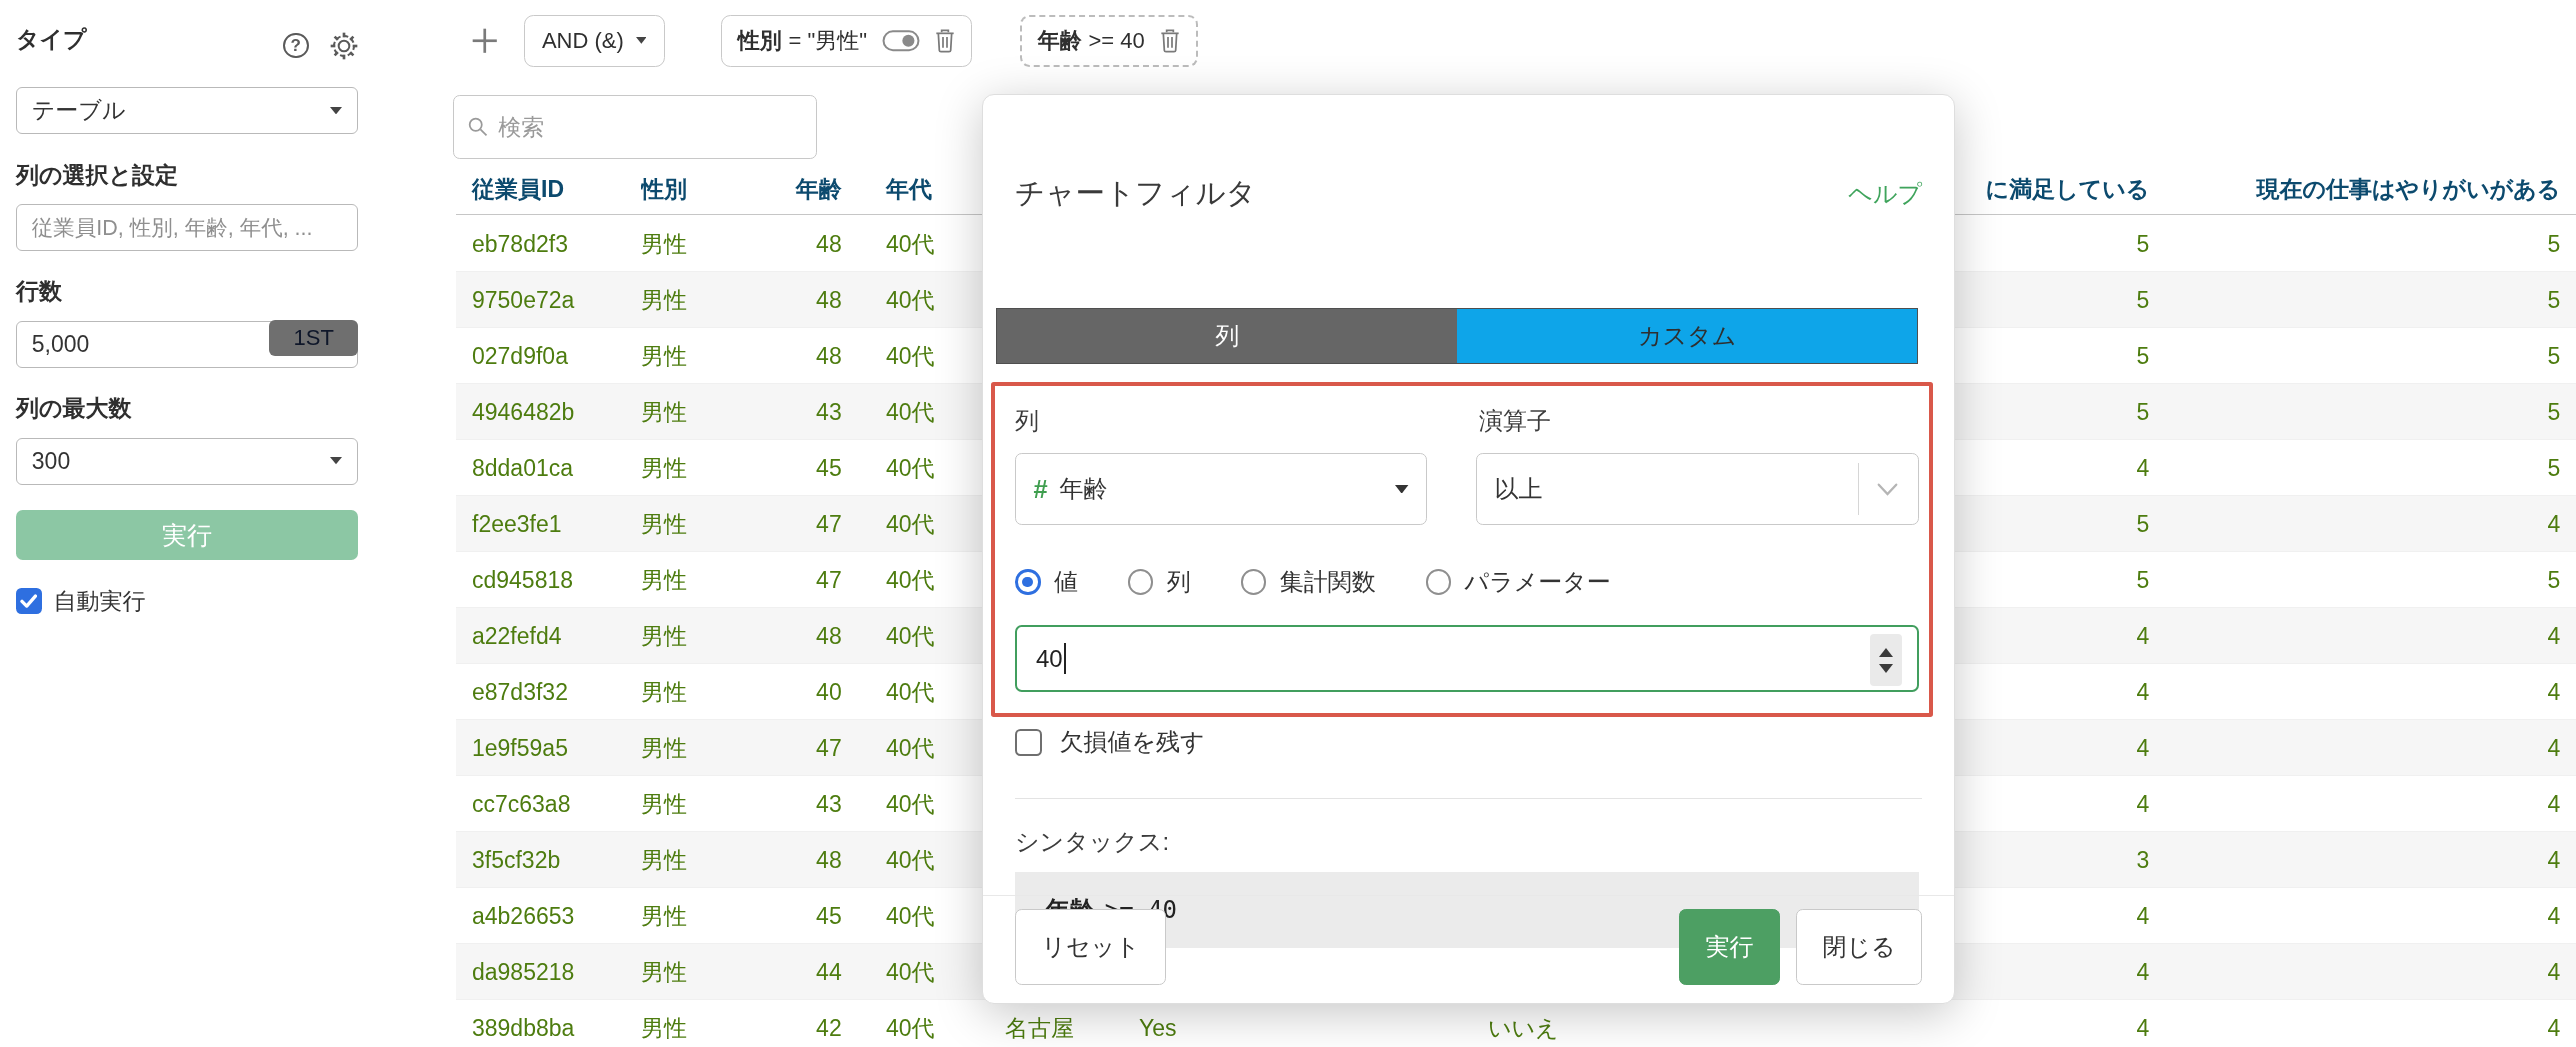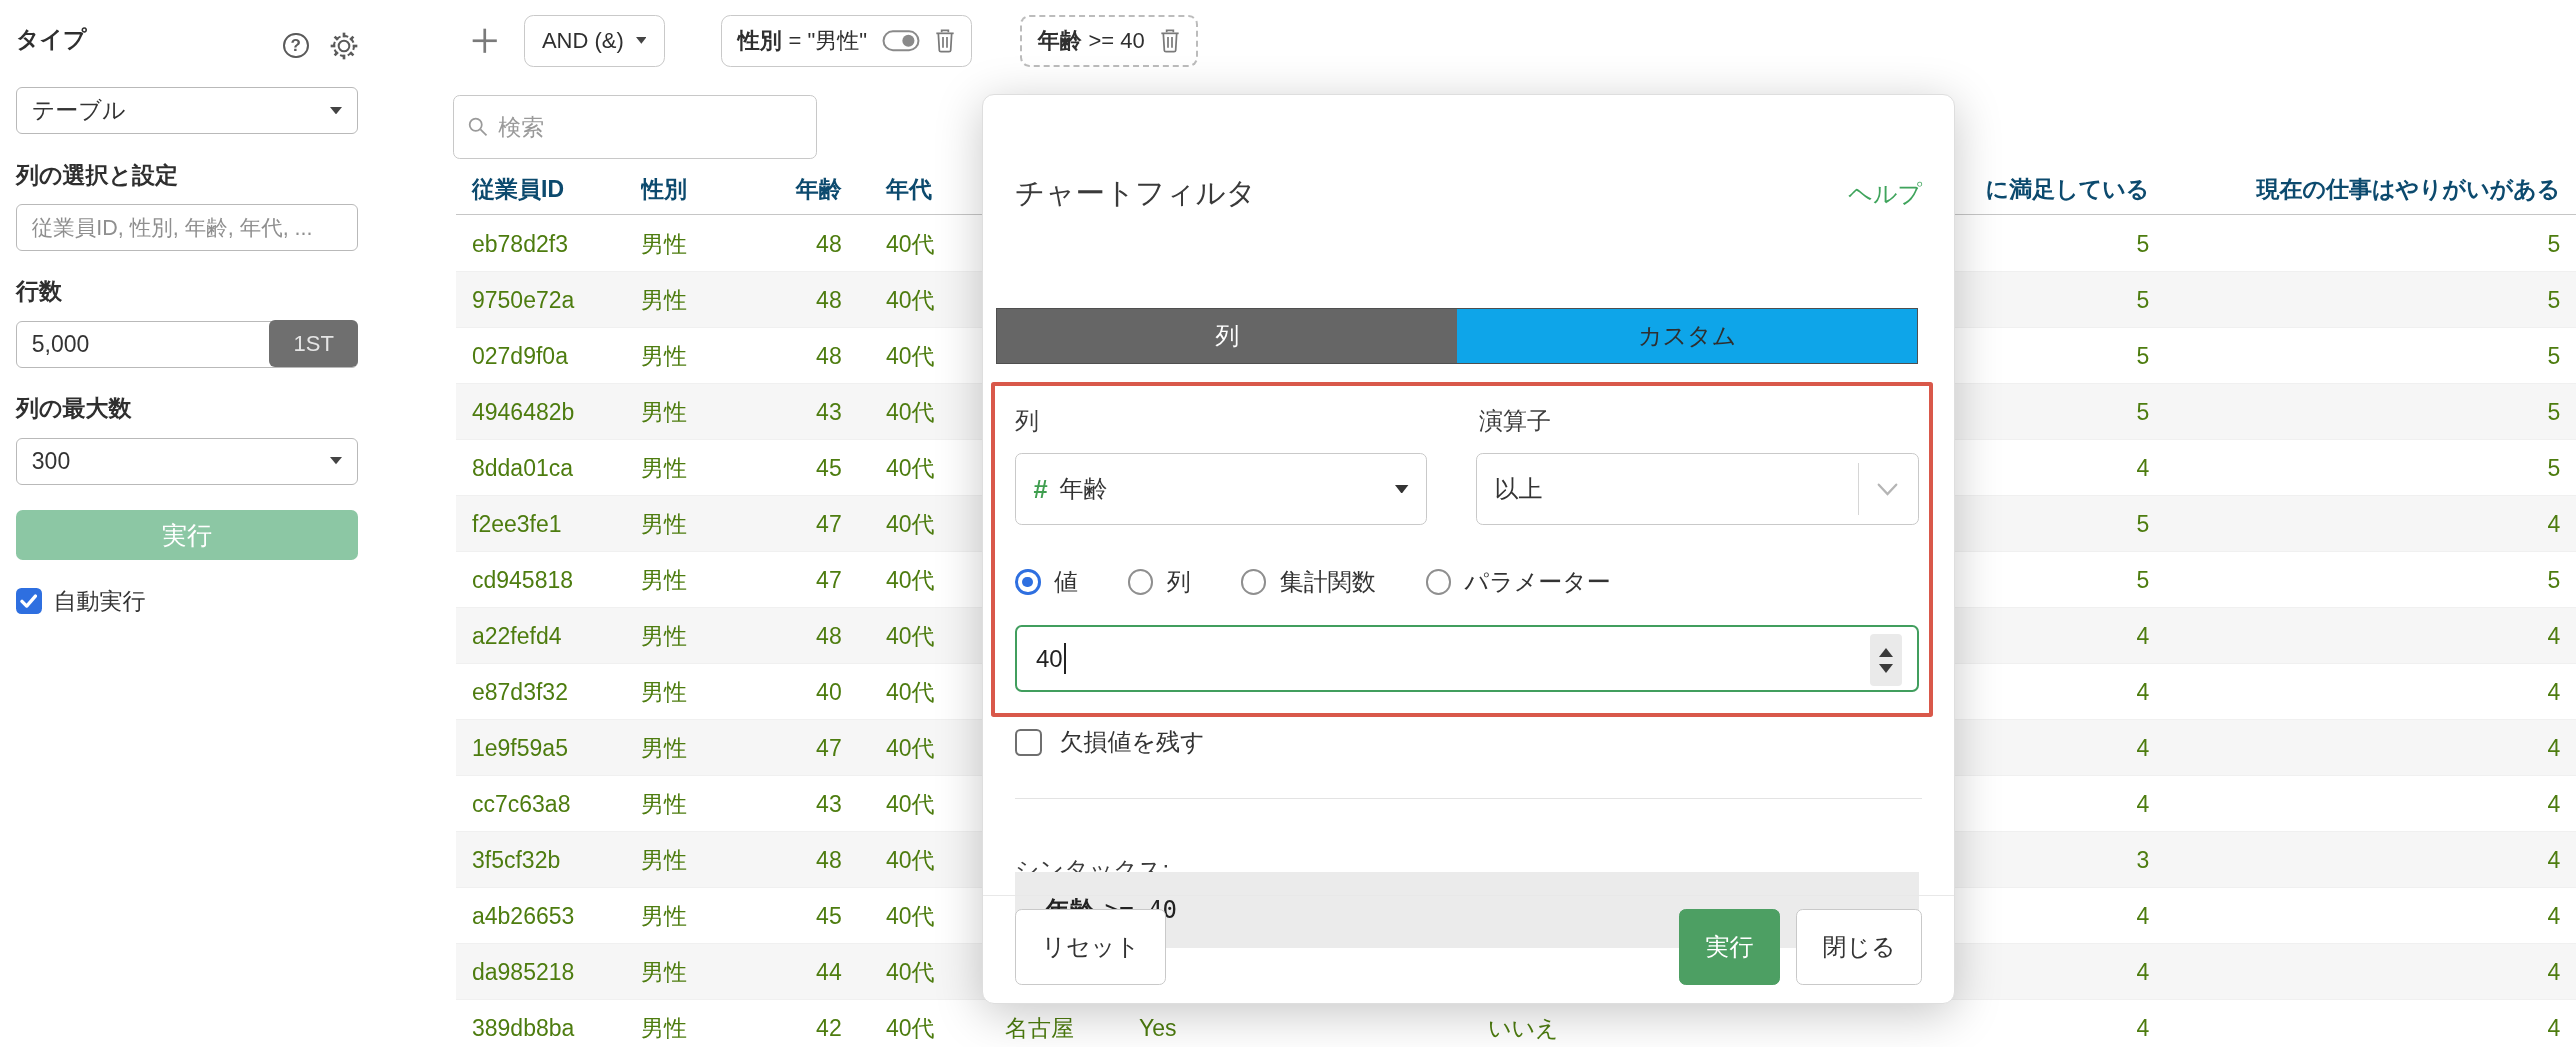--- a/index.html
+++ b/index.html
@@ -13,22 +13,22 @@
   .side-top { display:flex; align-items:center; }
   .side-top .spacer { flex:1; }
   .qicon { width:25.5px; height:25.5px; border:2px solid #5a5a5a; border-radius:50%;
     display:flex; align-items:center; justify-content:center; font-size:17px; color:#5a5a5a; font-weight:bold; margin-right:21.5px;}
   .selectbox, .textbox { position:relative; width:342px; height:47px; border:1.3px solid #b9b9b9;
     border-radius:6px; background:#fff; display:flex; align-items:center; padding:0 14.8px;
     font-size:23px; color:#333; margin-bottom:25.5px; }
   .selectbox .caret { position:absolute; right:14.8px; }
   .textbox.muted { color:#8f8f8f; font-size:21.5px; white-space:nowrap; overflow:hidden; }
   .rowsbox { position:relative; }
-  .rowsbox .badge { position:absolute; right:-1.3px; top:-1.3px; height:47px; width:89px;
-    background:#6f6f6f; color:#e5e5e5; font-size:22px; display:flex; align-items:center;
+  .rowsbox .badge { position:absolute; right:-1.3px; top:-1.3px; height:36px; width:89px;
+    background:#6f6f6f; color:#0f172a; font-size:22px; display:flex; align-items:center;
     justify-content:center; border-radius:6px; }
   .run-side { width:342px; height:50px; background:#8cc7a4; border:none; border-radius:6.7px;
     color:#fff; font-size:25px; display:flex; align-items:center; justify-content:center; margin-top:13.4px; }
   .autorun { display:flex; align-items:center; margin-top:25.5px; }
   .cbox-on { width:25.5px; height:25.5px; background:#2e6fe0; border-radius:5.4px;
     display:flex; align-items:center; justify-content:center; }
   .autorun span.lbl { font-size:23px; margin-left:12px; color:#333; }
 
   
   .toolbar { position:absolute; left:470px; top:14.8px; height:52px; display:flex; align-items:center; z-index:2; }
@@ -98,21 +98,21 @@
   .spinner { position:absolute; right:14.8px; top:7.4px; width:32px; height:52px; background:#eaeaea;
     border-radius:4px; display:flex; flex-direction:column; align-items:center; justify-content:center; gap:6.7px; }
   .tri-up { width:0; height:0; border-left:7.4px solid transparent; border-right:7.4px solid transparent;
     border-bottom:9.4px solid #3a3a3a; }
   .tri-dn { width:0; height:0; border-left:7.4px solid transparent; border-right:7.4px solid transparent;
     border-top:9.4px solid #3a3a3a; }
   .na-row { position:absolute; left:32px; top:631px; display:flex; align-items:center; gap:17.4px; }
   .cbox-off { width:27px; height:27px; border:2px solid #6f6f6f; border-radius:5.4px; background:#fff; }
   .na-row .lbl { font-size:24px; color:#333; }
   .m-div1 { position:absolute; left:32px; right:32px; top:703px; border-top:1.3px solid #e3e3e3; }
-  .syn-lbl { position:absolute; left:32px; top:731px; font-size:24px; color:#3c3c3c;margin-top:28px; }
+  .syn-lbl { position:absolute; left:32px; top:731px; font-size:24px; color:#3c3c3c; }
   .codebox { position:absolute; left:32px; top:777px; width:904px; height:76px; background:#ebebeb;
     display:flex; align-items:center; padding:0 31px; font-size:24px; color:#222; }
   .codebox b { font-weight:bold; margin-right:10.7px; }
   .codebox .mono { font-family:"DejaVu Sans Mono","Liberation Mono",monospace; }
   .m-div2 { position:absolute; left:0; right:0; top:800px; border-top:1.3px solid #e8e8e8; }
   .m-footer { position:absolute; left:32px; right:32px; top:820px; height:64px; display:flex; align-items:center; }
   .btn { height:76px; border:1.3px solid #c9c9c9; border-radius:6.7px; background:#fff;
     display:flex; align-items:center; justify-content:center; font-size:24px; color:#333; padding:0 25.5px; }
   .btn.green { background:#4d9f63; border-color:#4d9f63; color:#fff; margin-left:auto; }
   .btn.close { margin-left:16px; }

